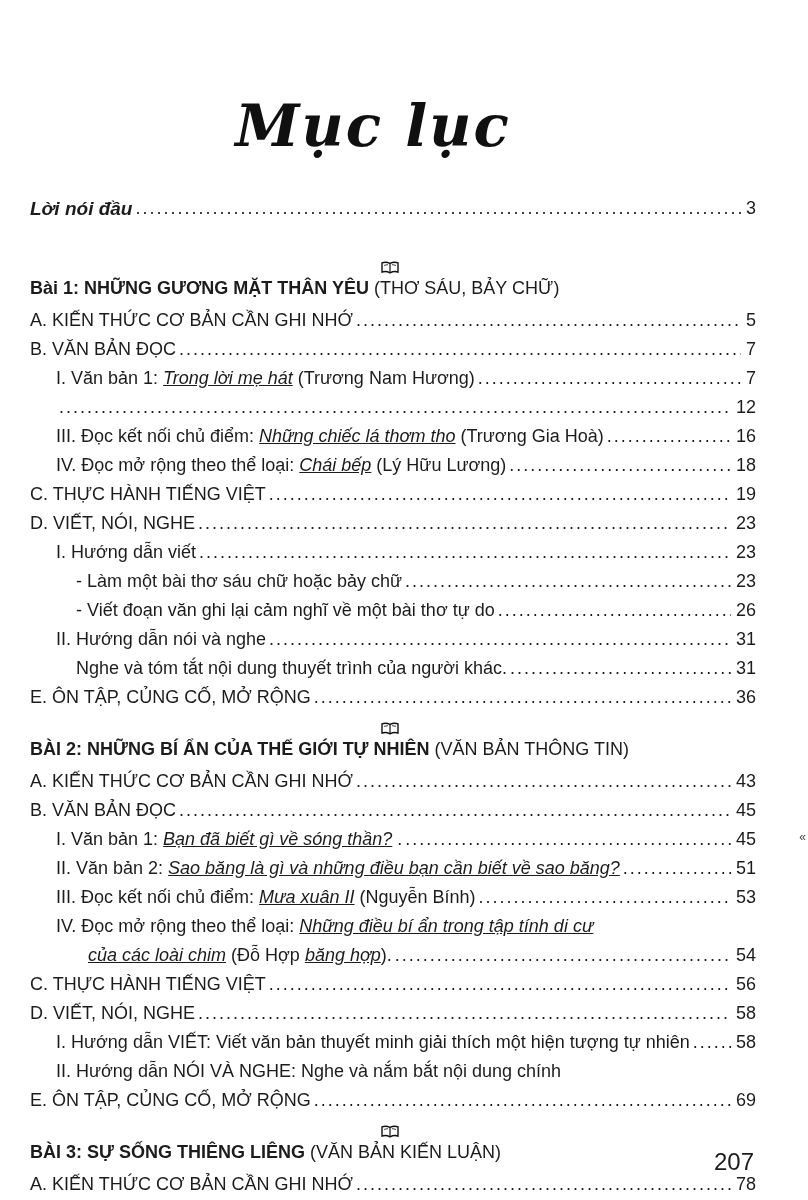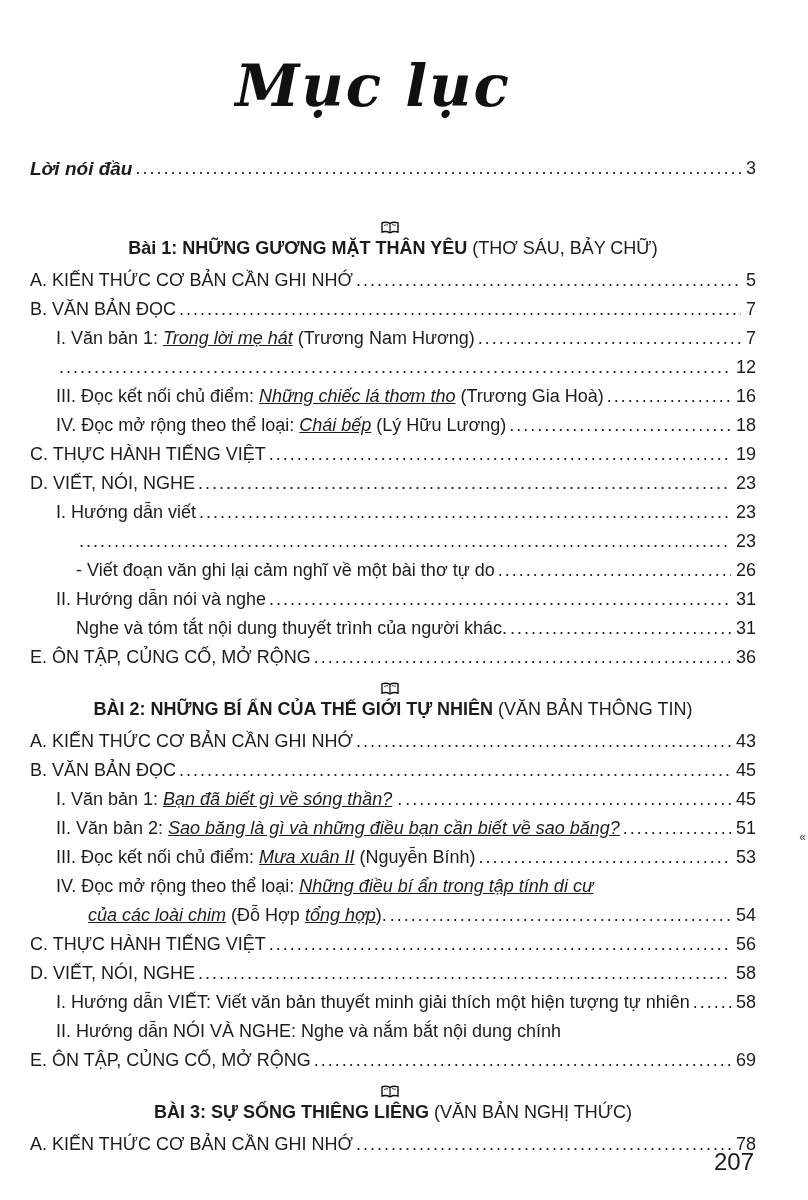--- a/index.html
+++ b/index.html
@@ -3,38 +3,38 @@
 <meta charset="utf-8">
 <style>
   * { margin:0; padding:0; box-sizing:border-box; }
   html,body { background:#ffffff; }
   body {
     width:808px; height:1200px;
     position:relative; overflow:hidden;
     font-family:"Liberation Sans", sans-serif;
     color:#1c1c1c;
   }
-  .page { padding:30px 52px 0 30px; }
+  .page { padding:30px 52px 0 30px;margin-top:40px; }
 
   .title {
     font-family:"DejaVu Serif", serif;
     font-style:italic;
     font-weight:bold;
     font-size:58px;
     text-align:center;
     letter-spacing:2px;
     margin:22px 40px 34px 0;
     color:#101010;
   }
 
   .toc { width:100%; }
 
   .row {
     display:flex;
-    align-items:center;
+    align-items:flex-start;
     font-size:18px;
     line-height:29px;
     color:#1c1c1c;
   }
   .row .text { white-space:nowrap; }
   .indent-1 { padding-left:26px; }
   .indent-2 { padding-left:46px; }
   .indent-3 { padding-left:58px; }
 
   .p-i  { font-style:italic;text-decoration:underline; }
@@ -160,20 +160,21 @@
     <span class="pg">23</span>
   </div>
       <div class="row indent-1">
 
     <span class="text"><span>I. Hướng dẫn viết </span></span>
     <span class="dots"></span>
     <span class="pg">23</span>
   </div>
       <div class="row indent-2">
 
+    <span class="text"><span>- Làm một bài thơ sáu chữ hoặc bảy chữ </span></span>
     <span class="dots"></span>
     <span class="pg">23</span>
   </div>
       <div class="row indent-2">
 
     <span class="text"><span>- Viết đoạn văn ghi lại cảm nghĩ về một bài thơ tự do </span></span>
     <span class="dots"></span>
     <span class="pg">26</span>
   </div>
       <div class="row indent-1">
@@ -236,21 +237,21 @@
     <span class="dots"></span>
     <span class="pg">53</span>
   </div>
       <div class="row indent-1">
 
     <span class="text"><span>IV. Đọc mở rộng theo thể loại: </span><span class="p-i">Những điều bí ẩn trong tập tính di cư</span></span>
 
   </div>
       <div class="row indent-3">
 
-    <span class="text"><span class="p-i">của các loài chim</span><span> (Đỗ Hợp </span><span class="p-i">tổng hợp</span><span>).</span></span>
+    <span class="text"><span class="p-i">của các loài chim</span><span> (Đỗ Hợp </span><span class="p-i">băng hợp</span><span>).</span></span>
     <span class="dots"></span>
     <span class="pg">54</span>
   </div>
       <div class="row">
 
     <span class="text"><span>C. THỰC HÀNH TIẾNG VIỆT </span></span>
     <span class="dots"></span>
     <span class="pg">56</span>
   </div>
       <div class="row">
@@ -278,21 +279,21 @@
   </div>
       <div class="row chapter">
     <span class="icon">
       <svg viewBox="0 0 18 13" width="18" height="13" aria-hidden="true">
         <path d="M1 1.8 Q5 0.4 9 2.4 Q13 0.4 17 1.8 L17 11 Q13 9.6 9 11.8 Q5 9.6 1 11 Z" fill="#ffffff" stroke="#111111" stroke-width="1.4"></path>
         <line x1="9" y1="2.4" x2="9" y2="11.8" stroke="#111111" stroke-width="1.2"></line>
         <line x1="3" y1="4.4" x2="7" y2="3.6" stroke="#111111" stroke-width="0.8"></line>
         <line x1="11" y1="3.6" x2="15" y2="4.4" stroke="#111111" stroke-width="0.8"></line>
       </svg>
     </span>
-    <span class="text"><span class="p-b">BÀI 3: SỰ SỐNG THIÊNG LIÊNG</span><span class="p-r"> (VĂN BẢN NGHỊ THỨC)</span></span>
+    <span class="text"><span class="p-b">BÀI 3: SỰ SỐNG THIÊNG LIÊNG</span><span class="p-r"> (VĂN BẢN KIẾN LUẬN)</span></span>
 
   </div>
       <div class="row">
 
     <span class="text"><span>A. KIẾN THỨC CƠ BẢN CẦN GHI NHỚ</span></span>
     <span class="dots"></span>
     <span class="pg">78</span>
   </div>
     </div>
 </div>

